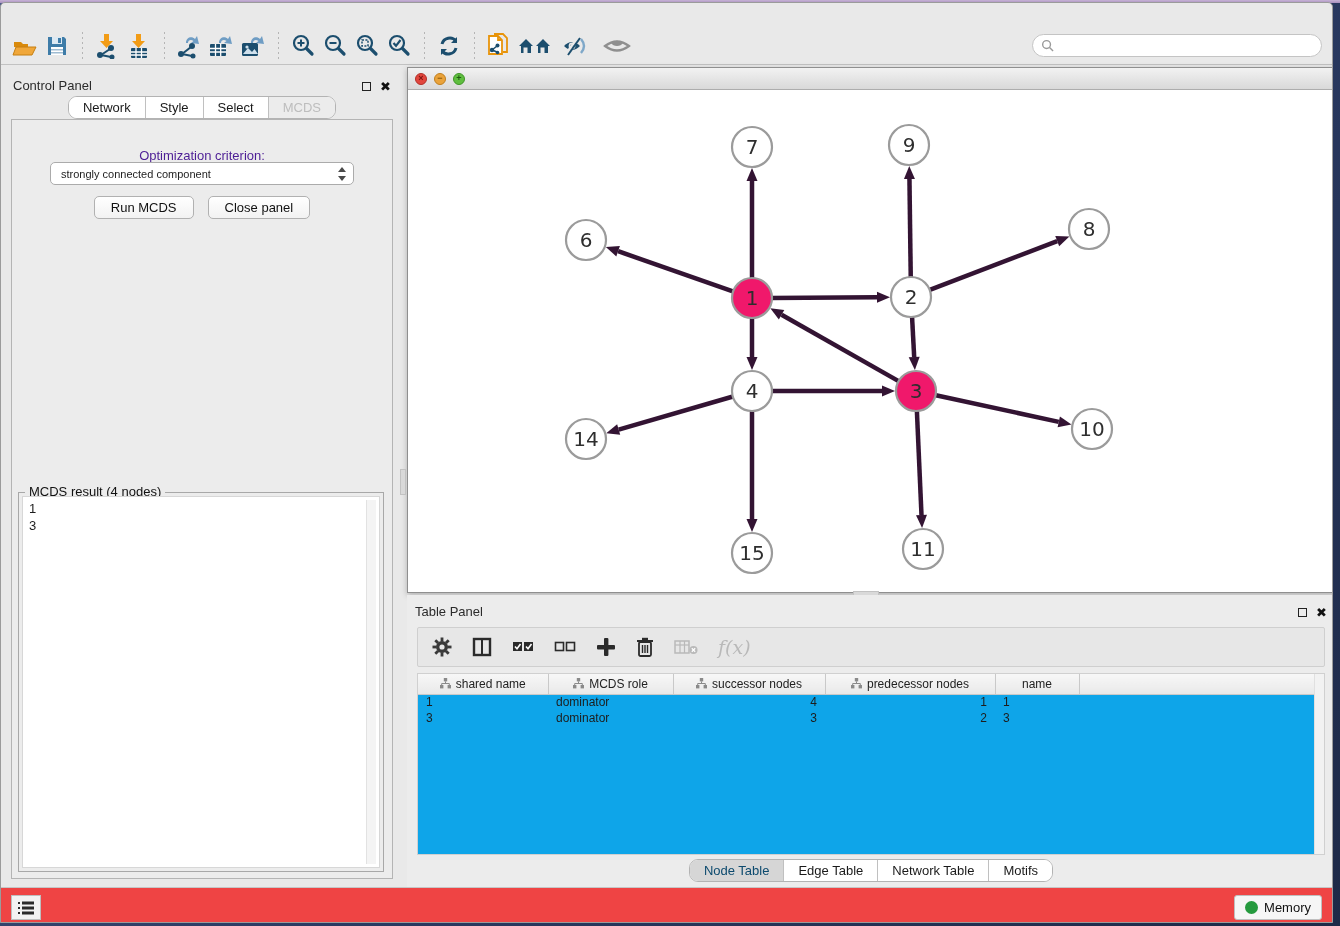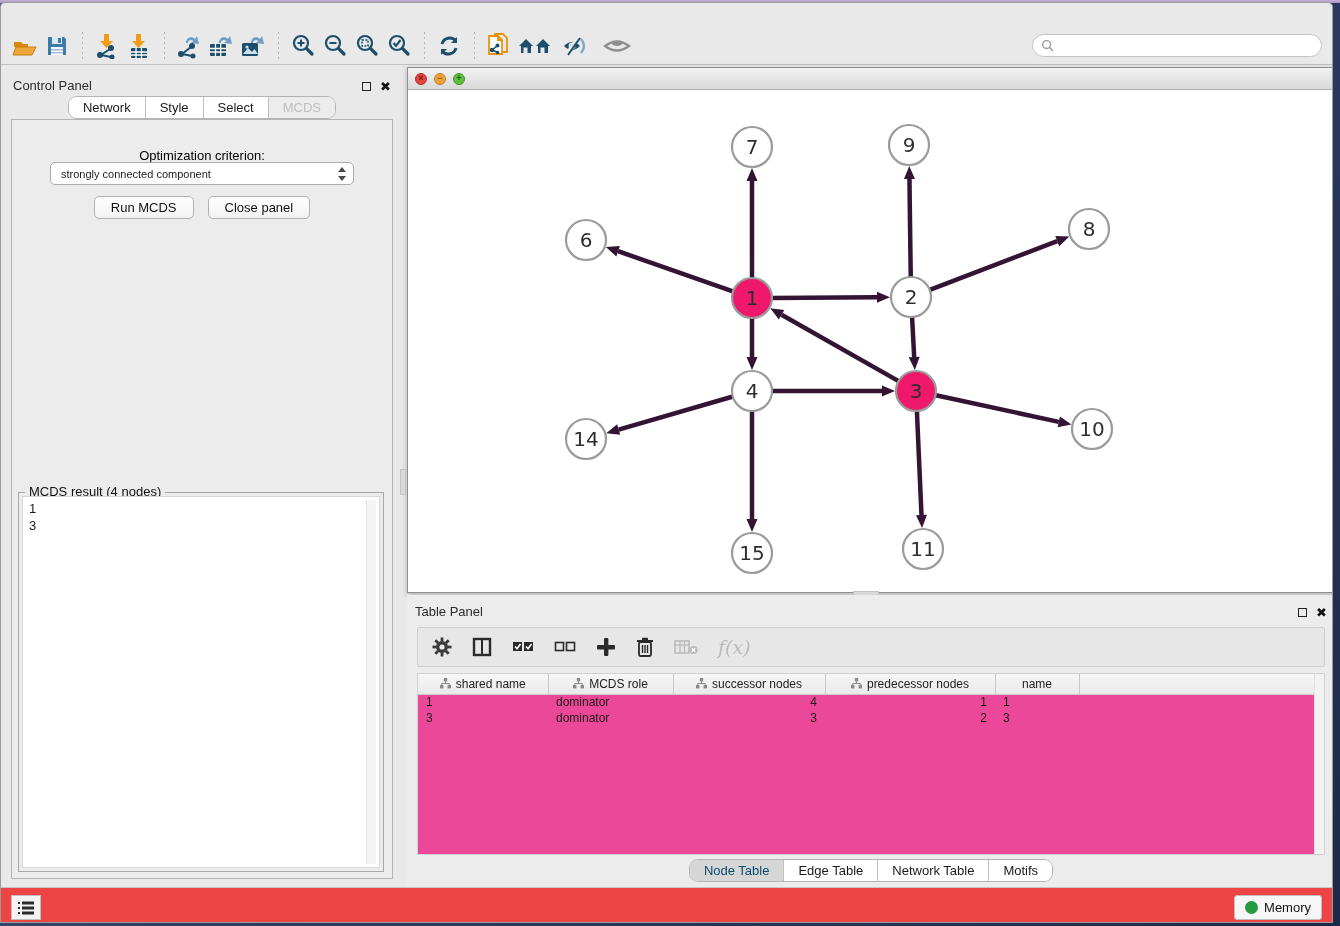--- a/index.html
+++ b/index.html
@@ -46,21 +46,21 @@
   .close-ic { font-size:13px; font-weight:bold; color:#111; line-height:1; }
 
   .cp-tabs { position:absolute; left:0; top:27px; width:100%; display:flex; justify-content:center; z-index:2; }
   .tabgroup { display:flex; border:1px solid #b3b3b3; border-radius:9px; overflow:hidden; background:#fff; }
   .tabgroup .tab { padding:3px 14px; background:#fff; color:#1a1a1a; border-right:1px solid #c0c0c0; font-size:13px; }
   .tabgroup .tab:last-child { border-right:none; }
   .tabgroup .tab.sel-dim { background:#ececec; color:#bdbdbd; }
 
   .cp-body { position:absolute; left:6px; right:6px; top:50px; bottom:0;
     background:#ececec; border:1px solid #b4b4b4; }
-  .opt-label { text-align:center; margin-top:28px; font-size:13px; color:#000000; }
+  .opt-label { text-align:center; margin-top:28px; font-size:13px; color:#4c1d95; }
   .dropdown { position:absolute; left:38px; right:38px; top:42px; height:23px;
     background:#fff; border:1px solid #ababab; border-radius:5px;
     display:flex; align-items:center; padding:0 6px 0 10px; }
   .dropdown .dd-text { flex:1; font-size:11px; }
   .btn-row { position:absolute; top:76px; left:0; right:0; display:flex; justify-content:center; gap:14px; }
   .aqua-btn { background:linear-gradient(#ffffff,#f2f2f2); border:1px solid #b1b1b1; border-radius:5px;
     padding:3px 16px; font-size:13px; color:#111; }
 
   .result-box { position:absolute; left:6px; right:8px; top:372px; bottom:6px;
     border:1px solid #a8a8a8; }
@@ -88,21 +88,21 @@
     background:#d9d9d9; border:1px solid #c2c2c2; }
 
   
   .tpanel { position:absolute; left:406px; top:592px; width:928px; height:293px; background:#ececec; }
   .tp-toolbar { position:absolute; left:10px; right:10px; top:32px; height:40px;
     background:#e7e7e7; border:1px solid #cfcfcf; border-radius:2px;
     display:flex; align-items:center; gap:20px; padding-left:14px; }
   .tp-ic { display:flex; align-items:center; justify-content:center; }
   .fx { font-family:"DejaVu Serif","Liberation Serif",serif; font-style:italic; font-size:19px; color:#b9b9b9; }
 
-  .tbl-wrap { position:absolute; left:10px; right:10px; top:78px; bottom:33px; background:#ec4899; border:1px solid #d0d0d0; }
+  .tbl-wrap { position:absolute; left:10px; right:10px; top:78px; bottom:33px; background:#0ea5e9; border:1px solid #d0d0d0; }
   table.datatable { border-collapse:collapse; table-layout:fixed; width:100%; }
   table.datatable th { height:20px; background:linear-gradient(#f7f7f7,#e9e9e9);
     border-right:1px solid #c9c9c9; border-bottom:1px solid #c9c9c9;
     font-weight:normal; font-size:12px; color:#222; text-align:center; white-space:nowrap; overflow:hidden; }
   table.datatable th .th-inner { display:flex; align-items:center; justify-content:center; gap:5px; }
   table.datatable td { height:16px; font-size:12px; padding:0 8px; white-space:nowrap; overflow:hidden; }
   td.al { text-align:left; } td.ar { text-align:right; }
   .tbl-scroll { position:absolute; top:0; bottom:0; right:0; width:10px; background:#f2f2f2; border-left:1px solid #e0e0e0; }
 
   .tp-tabs { position:absolute; left:0; right:0; bottom:6px; display:flex; justify-content:center; }

